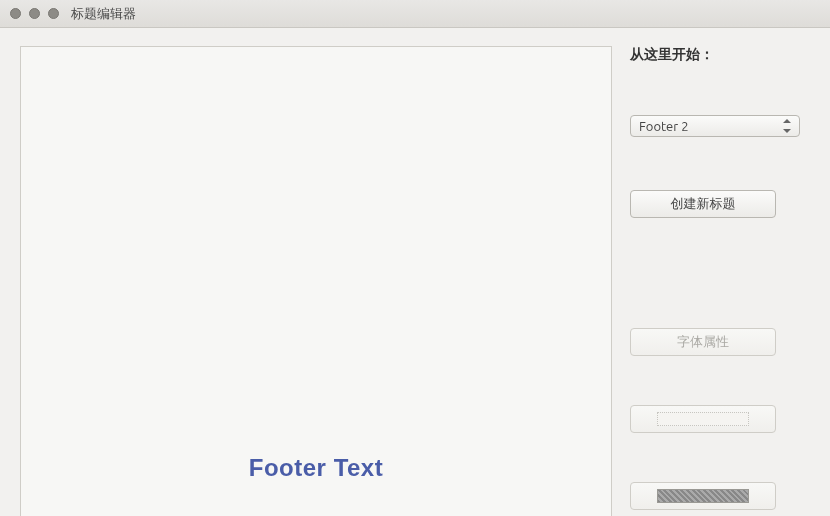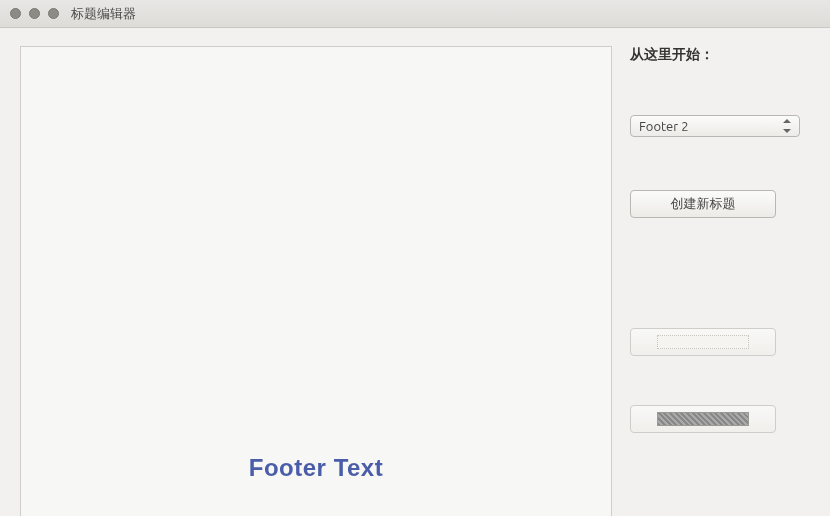--- a/index.html
+++ b/index.html
@@ -153,20 +153,23 @@
       </div>
 
       <div class="btn">
         <span>创建新标题</span>
       </div>
 
       <div class="gap"></div>
 
 
 
+      <div class="btn disabled">
+        <span>字体属性</span>
+      </div>
 
       <div class="btn disabled swatch">
         <div class="swatch-inner"></div>
       </div>
 
       <div class="btn disabled swatch">
         <div class="swatch-inner dark"></div>
       </div>
 
     </div>

